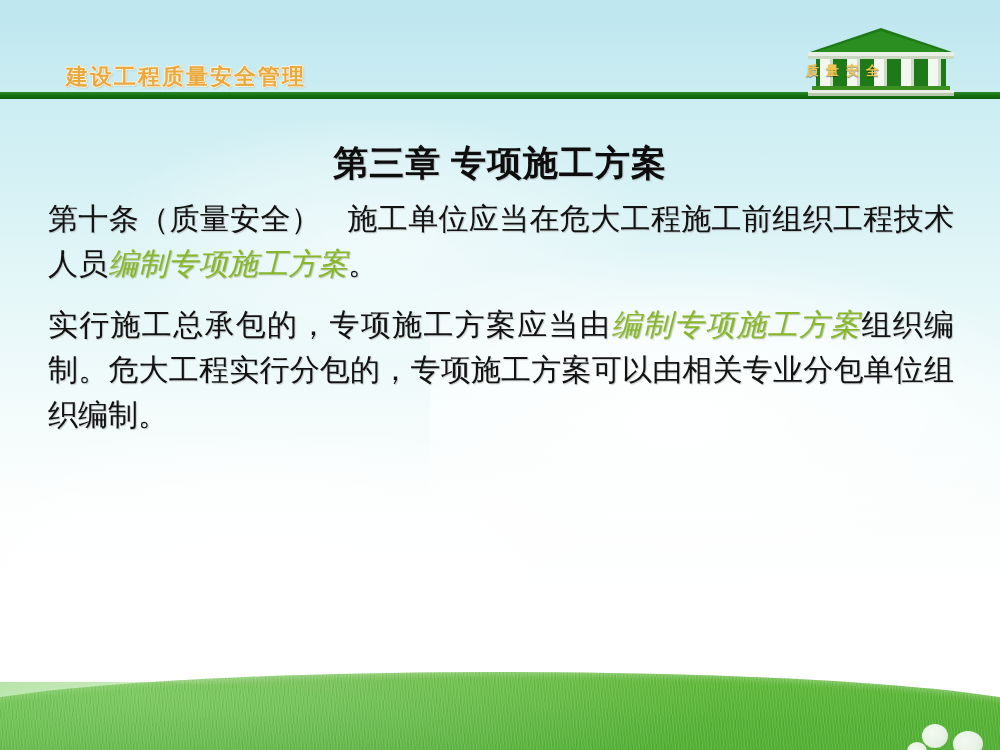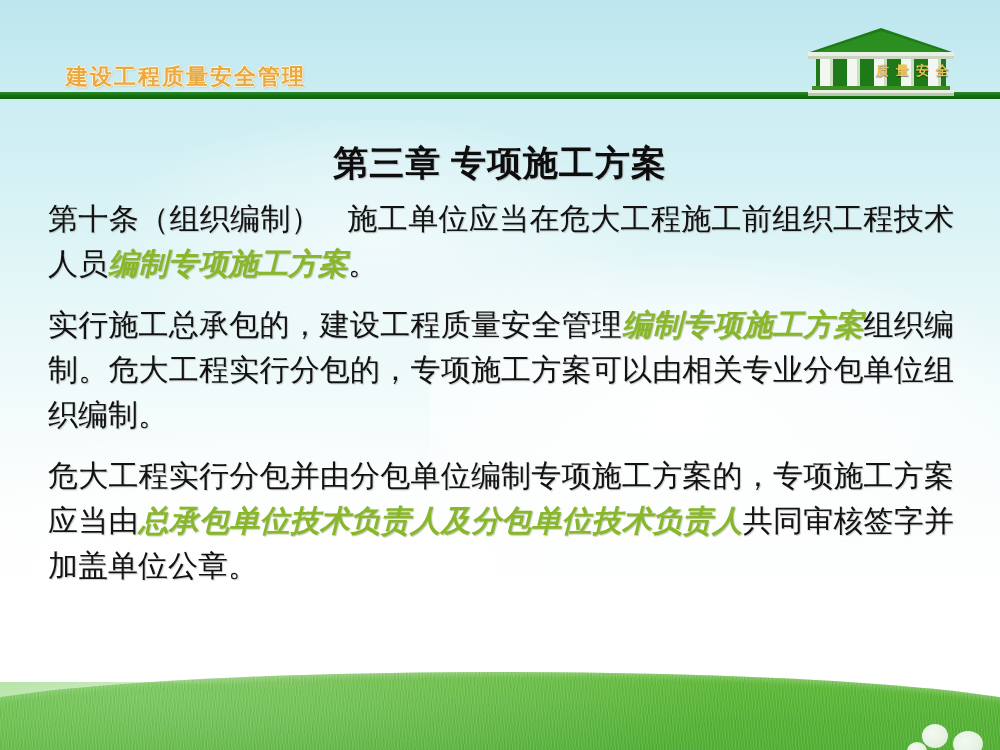--- a/index.html
+++ b/index.html
@@ -129,21 +129,21 @@
     top: 26px;
     width: 150px;
     height: 70px;
   }
   .logo svg { display: block; }
   .logo-text {
     position: absolute;
     left: 0;
     top: 36px;
     width: 150px;
-    text-align: right;
+    text-align: left;
     font-family: "DejaVu Sans", "Liberation Sans", sans-serif;
     font-size: 13px;
     font-weight: bold;
     letter-spacing: 7px;
     color: #f0c453;
     text-shadow: 0 1px 1px rgba(0,0,0,.45);
     white-space: nowrap;
     pointer-events: none;
   }
 
@@ -175,21 +175,21 @@
     color: #121212;
     text-align: justify;
     text-justify: inter-character;
     margin: 0 0 16px 0;
     text-shadow: 1px 1px 1px rgba(160,160,160,.55);
     letter-spacing: 0px;
   }
   .para:last-child { margin-bottom: 0; }
   .hl {
     color: #89b72c;
-    font-weight: bold;
+    font-weight: normal;
     font-style: italic;
     text-shadow: 1px 1px 1px rgba(120,140,80,.45);
   }
   .gap { display: inline-block; width: 26px; }
 </style>
 </head>
 <body>
 
 <div id="slide">
 
@@ -235,18 +235,17 @@
       <rect x="6" y="60" width="138" height="5" fill="#3d8f24"></rect>
       <rect x="2" y="64" width="146" height="5" fill="#e9efe4"></rect>
       <rect x="2" y="67" width="146" height="3" fill="#b9c9ae"></rect>
     </svg>
     <div class="logo-text">质量安全</div>
   </div>
 
   <div class="slide-title">第三章  专项施工方案</div>
 
   <div class="body-text" id="body-text">
-      <div class="para"><span>第十条（组织编制）</span><span class="gap">  </span><span>施工单位应当在危大工程施工前组织工程技术人员</span><span class="hl">编制专项施工方案</span><span>。</span></div>
-      <div class="para"><span>实行施工总承包的，建设工程质量安全管理</span><span class="hl">编制专项施工方案</span><span>组织编制。危大工程实行分包的，专项施工方案可以由相关专业分包单位组织编制。</span></div>
-      <div class="para"><span>危大工程实行分包并由分包单位编制专项施工方案的，专项施工方案应当由</span><span class="hl">总承包单位技术负责人及分包单位技术负责人</span><span>共同审核签字并加盖单位公章。</span></div>
+      <div class="para"><span>第十条（质量安全）</span><span class="gap">  </span><span>施工单位应当在危大工程施工前组织工程技术人员</span><span class="hl">编制专项施工方案</span><span>。</span></div>
+      <div class="para"><span>实行施工总承包的，专项施工方案应当由</span><span class="hl">编制专项施工方案</span><span>组织编制。危大工程实行分包的，专项施工方案可以由相关专业分包单位组织编制。</span></div>
     </div>
 
 </div>
 
 </body></html>

